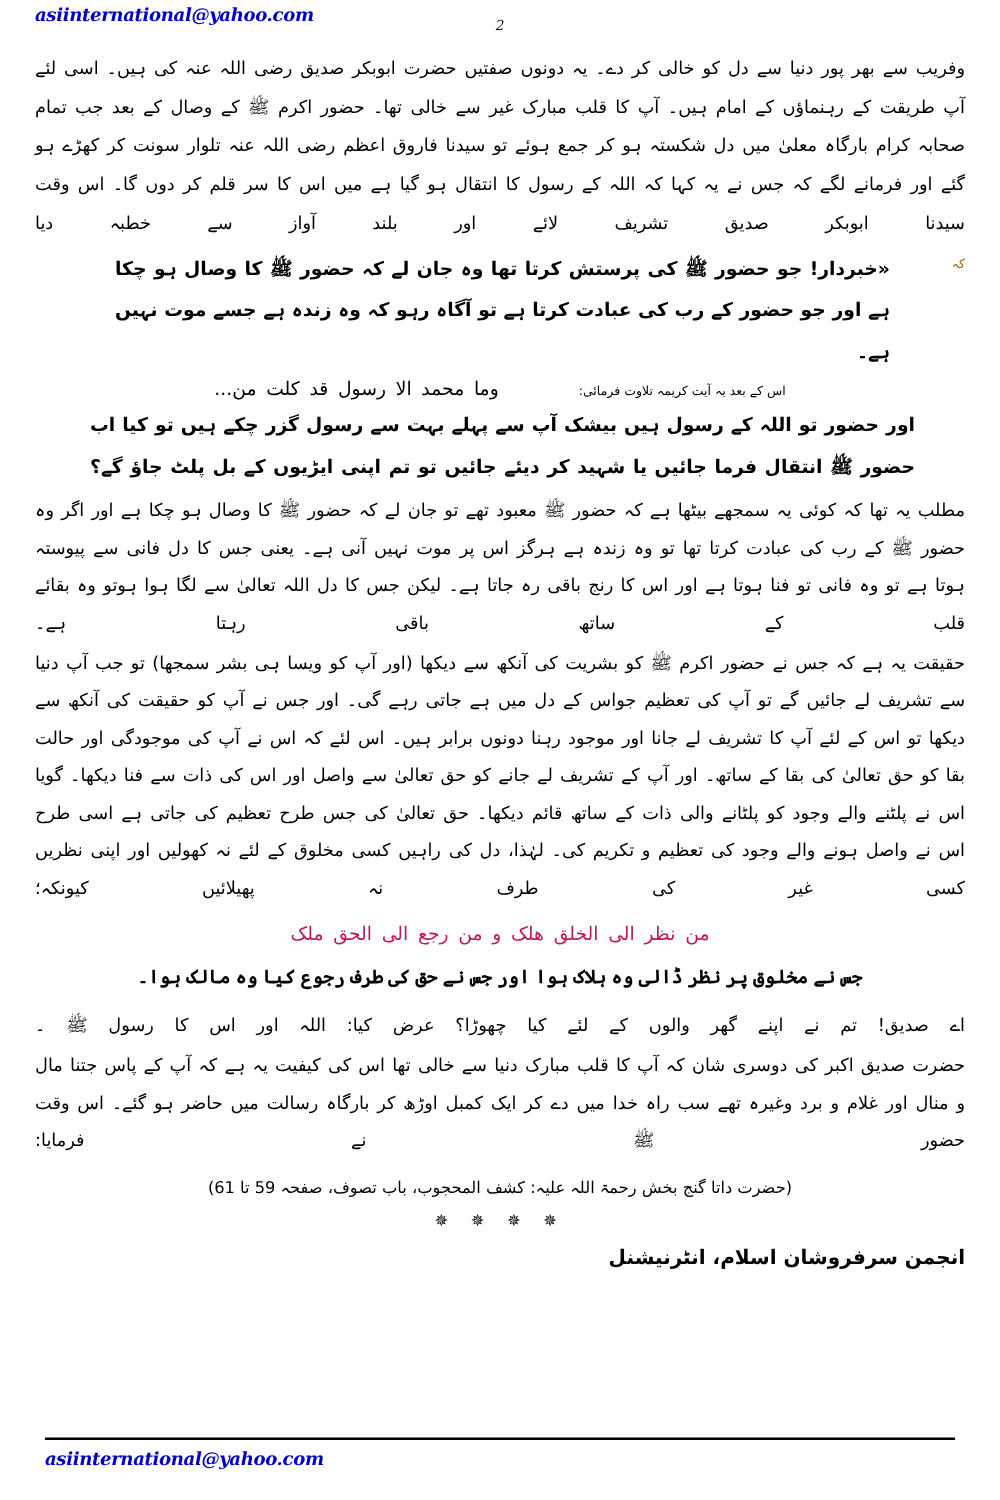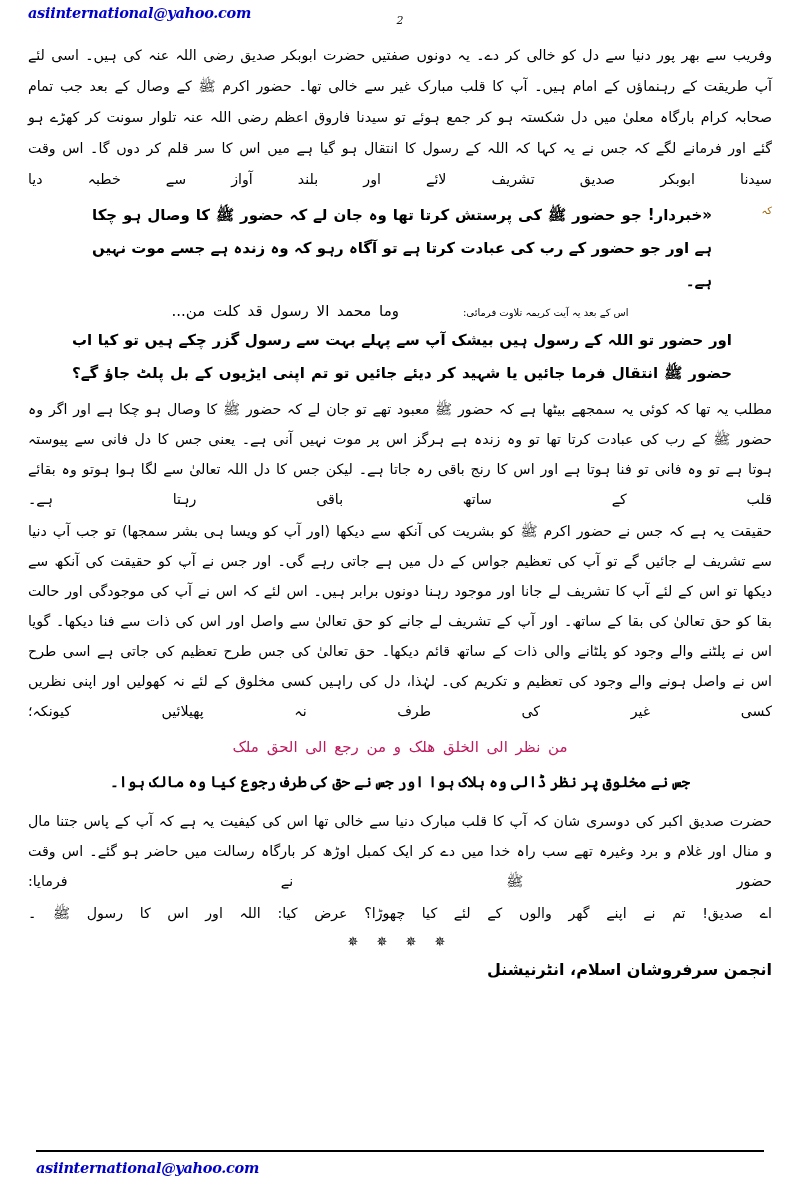--- a/index.html
+++ b/index.html
@@ -242,27 +242,28 @@
     <p class="callout w2">اور حضور تو اللہ کے رسول ہیں بیشک آپ سے پہلے بہت سے رسول گزر چکے ہیں تو کیا اب حضور ﷺ انتقال فرما جائیں یا شہید کر دیئے جائیں تو تم اپنی ایڑیوں کے بل پلٹ جاؤ گے؟</p>
 
     <p class="para tight">مطلب یہ تھا کہ کوئی یہ سمجھے بیٹھا ہے کہ حضور ﷺ معبود تھے تو جان لے کہ حضور ﷺ کا وصال ہو چکا ہے اور اگر وہ حضور ﷺ کے رب کی عبادت کرتا تھا تو وہ زندہ ہے ہرگز اس پر موت نہیں آنی ہے۔ یعنی جس کا دل فانی سے پیوستہ ہوتا ہے تو وہ فانی تو فنا ہوتا ہے اور اس کا رنج باقی رہ جاتا ہے۔ لیکن جس کا دل اللہ تعالیٰ سے لگا ہوا ہوتو وہ بقائے قلب کے ساتھ باقی رہتا ہے۔</p>
 
     <p class="para tight">حقیقت یہ ہے کہ جس نے حضور اکرم ﷺ کو بشریت کی آنکھ سے دیکھا (اور آپ کو ویسا ہی بشر سمجھا) تو جب آپ دنیا سے تشریف لے جائیں گے تو آپ کی تعظیم جواس کے دل میں ہے جاتی رہے گی۔ اور جس نے آپ کو حقیقت کی آنکھ سے دیکھا تو اس کے لئے آپ کا تشریف لے جانا اور موجود رہنا دونوں برابر ہیں۔ اس لئے کہ اس نے آپ کی موجودگی اور حالت بقا کو حق تعالیٰ کی بقا کے ساتھ۔ اور آپ کے تشریف لے جانے کو حق تعالیٰ سے واصل اور اس کی ذات سے فنا دیکھا۔ گویا اس نے پلٹنے والے وجود کو پلٹانے والی ذات کے ساتھ قائم دیکھا۔ حق تعالیٰ کی جس طرح تعظیم کی جاتی ہے اسی طرح اس نے واصل ہونے والے وجود کی تعظیم و تکریم کی۔ لہٰذا، دل کی راہیں کسی مخلوق کے لئے نہ کھولیں اور اپنی نظریں کسی غیر کی طرف نہ پھیلائیں کیونکہ؛</p>
 
     <p class="arabic-line">من نظر الى الخلق هلک و من رجع الى الحق ملک</p>
 
     <p class="trans-line">جس نے مخلوق پر نظر ڈالی وہ ہلاک ہوا اور جس نے حق کی طرف رجوع کیا وہ مالک ہوا۔</p>
 
-    <p class="para tight">حضرت صدیق اکبر کی دوسری شان کہ آپ کا قلب مبارک دنیا سے خالی تھا اس کی کیفیت یہ ہے کہ آپ کے پاس جتنا مال و منال اور غلام و برد وغیرہ تھے سب راہ خدا میں دے کر ایک کمبل اوڑھ کر بارگاہ رسالت میں حاضر ہو گئے۔ اس وقت حضور ﷺ نے فرمایا:</p>
-
     <p class="para tight">
       <span>اے صدیق!</span>
       <span>تم نے اپنے گھر والوں کے لئے کیا چھوڑا؟ عرض کیا:   اللہ اور اس کا رسول ﷺ ۔</span>
     </p>
 
+    <p class="para tight">حضرت صدیق اکبر کی دوسری شان کہ آپ کا قلب مبارک دنیا سے خالی تھا اس کی کیفیت یہ ہے کہ آپ کے پاس جتنا مال و منال اور غلام و برد وغیرہ تھے سب راہ خدا میں دے کر ایک کمبل اوڑھ کر بارگاہ رسالت میں حاضر ہو گئے۔ اس وقت حضور ﷺ نے فرمایا:</p>
+
+    <p class="citation">(حضرت داتا گنج بخش رحمۃ اللہ علیہ: کشف المحجوب، باب تصوف، صفحہ 59 تا 61)</p>
 
     <div class="ornament-row">✵ ✵ ✵ ✵</div>
 
     <p class="org-line">انجمن سرفروشان اسلام، انٹرنیشنل</p>
   </div>
 
   <div class="page-footer">
     <div class="footer-rule"></div>
     <div class="footer-email">asiinternational@yahoo.com</div>
   </div>

